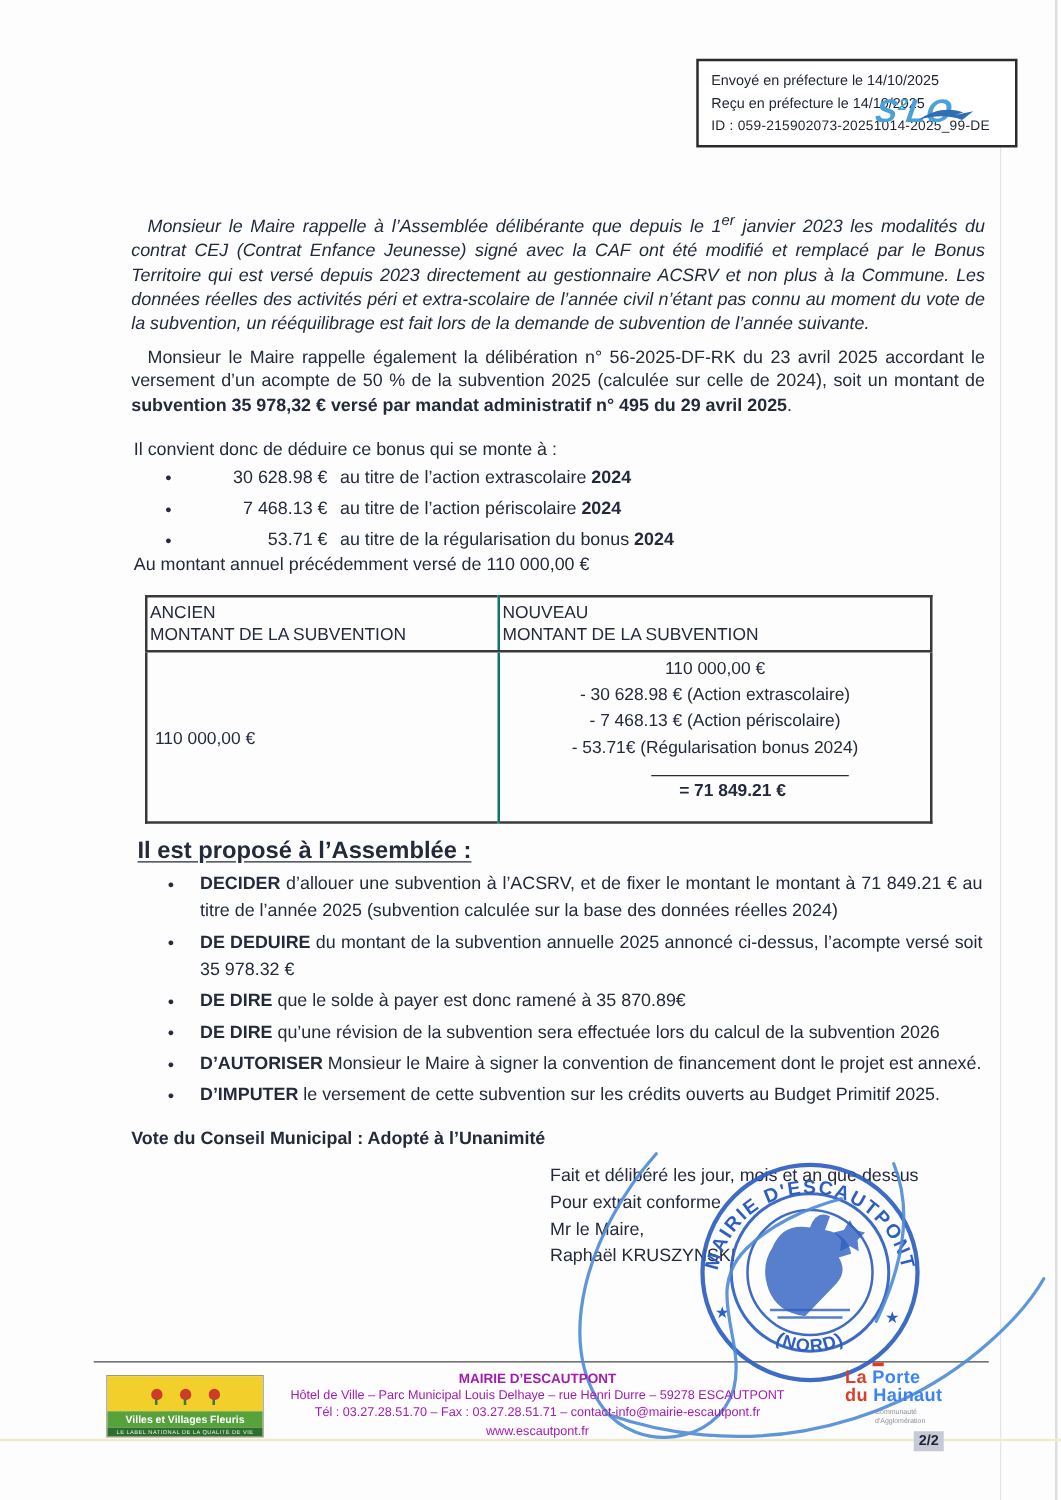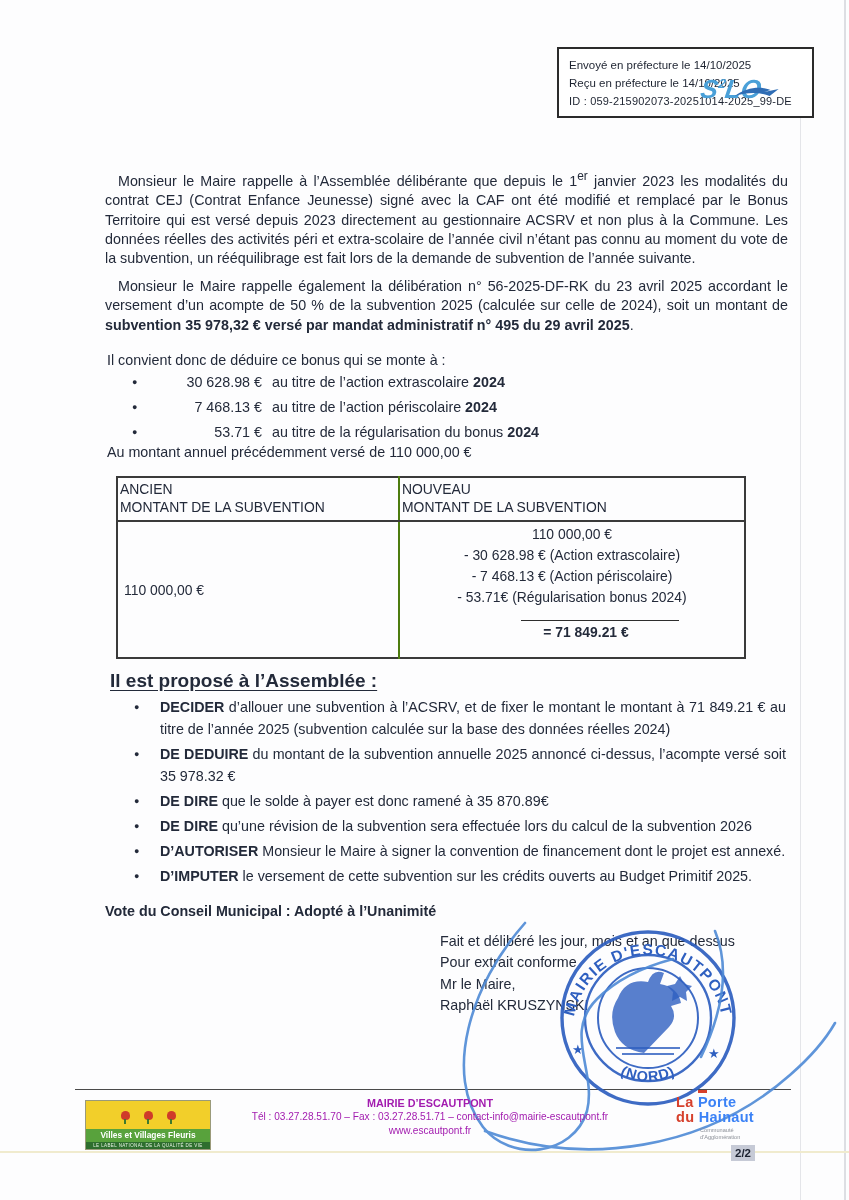--- a/index.html
+++ b/index.html
@@ -18,33 +18,33 @@
     padding:7px 10px 6px 10px;font-size:11.5px;line-height:18px;color:#1d2330;
   }
   .pref-box .id-line{font-size:11px;letter-spacing:0.2px;}
   .s2lo{position:absolute;left:142px;top:22px;font-style:italic;font-weight:bold;
     color:#4aa0d8;font-size:26px;line-height:26px;transform:skewX(-8deg);}
   .s2lo sup{font-size:13px;}
   .s2lo svg{position:absolute;left:34px;top:12px;}
   
   .para{left:105px;top:0;width:683px;font-size:14.3px;line-height:19.4px;
     text-align:justify;margin:0;text-indent:13px;}
-  .p1{top:167px;} .p2{top:277px;}
+  .p1{top:167px;font-style:italic;} .p2{top:277px;}
   .intro{left:107px;top:352px;font-size:14.3px;}
   .bullets1{left:130px;top:370px;width:600px;list-style:none;margin:0;padding:0;}
   .bullets1 li{position:relative;padding-left:22px;line-height:25px;font-size:14.3px;}
   .bullets1 li::before{content:"●";position:absolute;left:2px;top:0;font-size:9px;color:#232a3a;}
   .amt{display:inline-block;width:110px;text-align:right;margin-right:6px;}
   .base-line{left:107px;top:444px;font-size:14.3px;}
   
   .subv-table{left:116px;top:476px;width:630px;border-collapse:collapse;
     border:2px solid #3a3a3a;font-size:13.9px;table-layout:fixed;}
   .subv-table th{border-bottom:2px solid #3a3a3a;font-weight:normal;text-align:left;
     padding:2px 2px 4px 2px;line-height:18px;}
-  .subv-table th.c2,.subv-table td.c2{border-left:2px solid #4d7c0f;}
+  .subv-table th.c2,.subv-table td.c2{border-left:2px solid #0f766e;}
   .subv-table .c1{width:276px;}
   .subv-table td{height:132px;vertical-align:top;}
   .subv-table td.c1{vertical-align:middle;padding-left:6px;}
   .subv-table td.c2{text-align:center;padding-top:2px;line-height:21px;}
   .tot-rule{width:158px;margin:12px auto 1px auto;border-top:1.7px solid #2d2d2d;margin-left:120px;}
   .tot{font-weight:bold;padding-left:28px;}
   
   .prop-heading{left:110px;top:670px;font-size:19px;font-weight:bold;
     text-decoration:underline;text-underline-offset:3px;text-align:right;}
   .proposal{left:130px;top:696px;width:656px;list-style:none;margin:0;padding:0;}
@@ -206,20 +206,21 @@
   <svg class="abs swirl-svg" width="430" height="250" viewBox="0 0 430 250">
     <g stroke="#4e8ad6" stroke-width="2.6" fill="none" stroke-linecap="round" opacity="0.9">
       <path d="M 110 8 C 55 70, 28 160, 68 212 C 95 247, 158 242, 172 196 C 182 156, 148 118, 182 84 C 200 66, 228 52, 258 44"></path>
       <path d="M 70 216 C 170 252, 290 235, 375 160 C 398 140, 412 122, 420 108"></path>
       <path d="M 300 16 C 316 55, 306 100, 286 142"></path>
     </g>
   </svg>
 
   <div class="abs footer-center">
     <div class="org">MAIRIE D’ESCAUTPONT</div>
+    <div class="fline">Hôtel de Ville – Parc Municipal Louis Delhaye – rue Henri Durre – 59278 ESCAUTPONT</div>
     <div class="fline">Tél : 03.27.28.51.70 – Fax : 03.27.28.51.71 – contact-info@mairie-escautpont.fr</div>
     <div class="fline">www.escautpont.fr</div>
   </div>
 
   <div class="abs vvf">
     <div class="vvf-top">
       <span class="flower"></span>
       <span class="flower"></span>
       <span class="flower"></span>
     </div>

